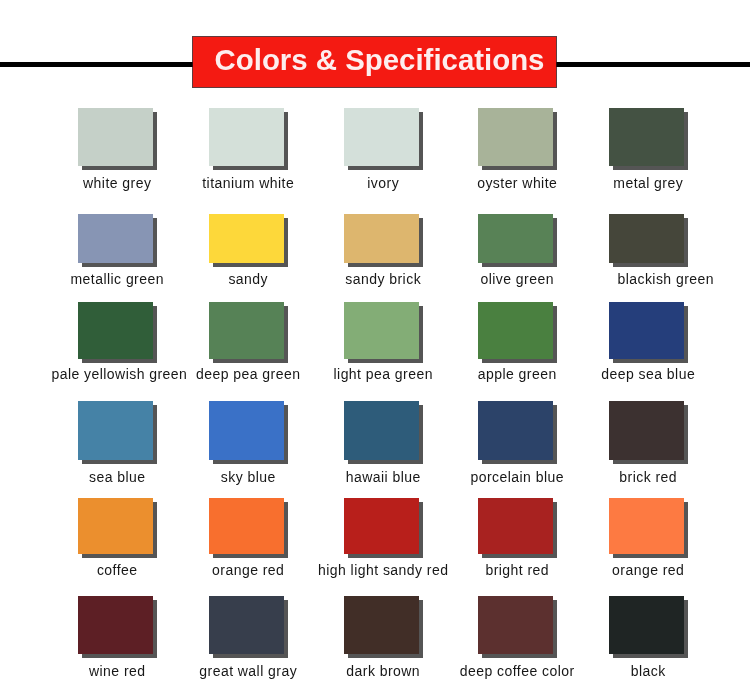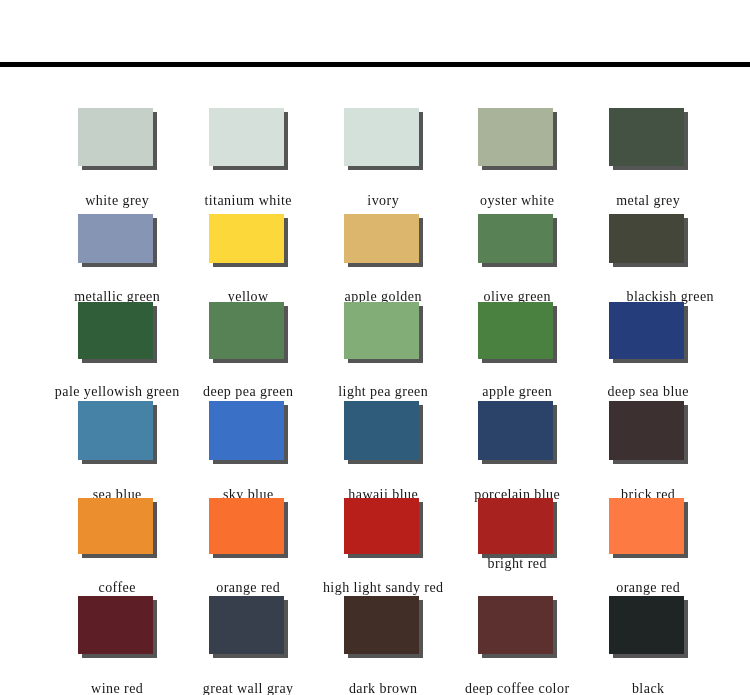--- a/index.html
+++ b/index.html
@@ -36,31 +36,33 @@
   .grid{position:absolute;left:0;top:0;width:750px;height:695px;}
   .cell{position:absolute;left:0;top:0;}
   .swatch{position:absolute;width:75px;}
   .swatch .shadow{position:absolute;left:4px;top:4px;width:75px;background:#555555;}
   .swatch .face{position:absolute;left:0;top:0;width:75px;}
   .label{
     position:absolute;width:132px;
     text-align:center;white-space:nowrap;
     font-size:14px;line-height:15px;letter-spacing:0.45px;
     text-indent:0.45px;color:#171717;
-    font-family:Liberation Serif, serif;
-    margin-top:17px;
+    font-family:Liberation Sans, sans-serif;
   }
 </style>
 </head>
 <body>
 
 <div id="page">
 
   <div class="header-band"></div>
 
+  <div class="header-box">
+    <span class="header-title">Colors &amp; Specifications</span>
+  </div>
 
   <div class="grid" id="grid">
       <div class="cell">
         <div class="swatch" style="left: 78px; top: 108px; height: 58px;">
           <div class="shadow" style="height: 58px;"></div>
           <div class="face" style="height: 58px; background: rgb(197, 208, 200);"></div>
         </div>
         <div class="label" style="left: 51px; top: 176px;">white grey</div>
       </div>
       <div class="cell">
@@ -96,28 +98,28 @@
           <div class="shadow" style="height: 49px;"></div>
           <div class="face" style="height: 49px; background: rgb(135, 149, 180);"></div>
         </div>
         <div class="label" style="left: 51px; top: 272px;">metallic green</div>
       </div>
       <div class="cell">
         <div class="swatch" style="left: 209px; top: 214px; height: 49px;">
           <div class="shadow" style="height: 49px;"></div>
           <div class="face" style="height: 49px; background: rgb(253, 216, 58);"></div>
         </div>
-        <div class="label" style="left: 182px; top: 272px;">yellow</div>
+        <div class="label" style="left: 182px; top: 272px;">sandy</div>
       </div>
       <div class="cell">
         <div class="swatch" style="left: 344px; top: 214px; height: 49px;">
           <div class="shadow" style="height: 49px;"></div>
           <div class="face" style="height: 49px; background: rgb(221, 182, 110);"></div>
         </div>
-        <div class="label" style="left: 317px; top: 272px;">apple golden</div>
+        <div class="label" style="left: 317px; top: 272px;">sandy brick</div>
       </div>
       <div class="cell">
         <div class="swatch" style="left: 478px; top: 214px; height: 49px;">
           <div class="shadow" style="height: 49px;"></div>
           <div class="face" style="height: 49px; background: rgb(88, 130, 86);"></div>
         </div>
         <div class="label" style="left: 451px; top: 272px;">olive green</div>
       </div>
       <div class="cell">
         <div class="swatch" style="left: 609px; top: 214px; height: 49px;">
@@ -215,21 +217,21 @@
           <div class="shadow" style="height: 56px;"></div>
           <div class="face" style="height: 56px; background: rgb(184, 31, 27);"></div>
         </div>
         <div class="label" style="left: 317px; top: 563px;">high light sandy red</div>
       </div>
       <div class="cell">
         <div class="swatch" style="left: 478px; top: 498px; height: 56px;">
           <div class="shadow" style="height: 56px;"></div>
           <div class="face" style="height: 56px; background: rgb(168, 34, 32);"></div>
         </div>
-        <div class="label" style="left: 451px; top: 539px;">bright red</div>
+        <div class="label" style="left: 451px; top: 563px;">bright red</div>
       </div>
       <div class="cell">
         <div class="swatch" style="left: 609px; top: 498px; height: 56px;">
           <div class="shadow" style="height: 56px;"></div>
           <div class="face" style="height: 56px; background: rgb(253, 122, 66);"></div>
         </div>
         <div class="label" style="left: 582px; top: 563px;">orange red</div>
       </div>
       <div class="cell">
         <div class="swatch" style="left: 78px; top: 596px; height: 58px;">

